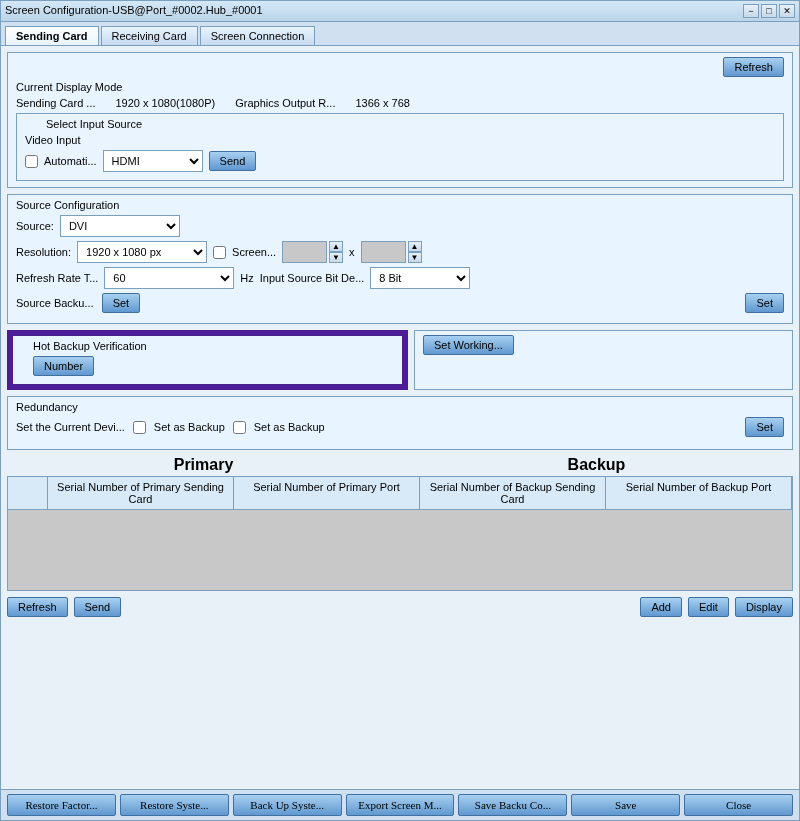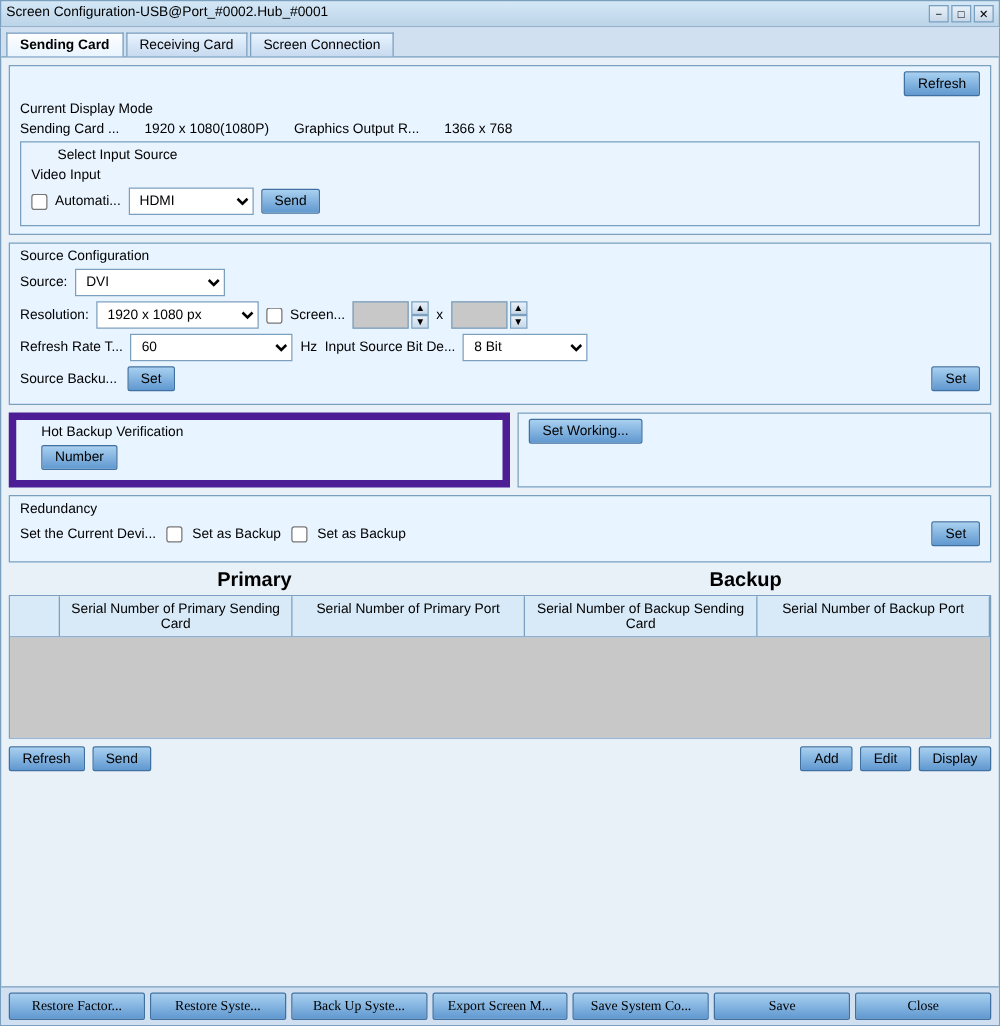--- a/index.html
+++ b/index.html
@@ -439,18 +439,18 @@
       </div>
     </div>
 
   </div>
 
   <div class="bottom-bar">
     <button class="bottom-btn">Restore Factor...</button>
     <button class="bottom-btn">Restore Syste...</button>
     <button class="bottom-btn">Back Up Syste...</button>
     <button class="bottom-btn">Export Screen M...</button>
-    <button class="bottom-btn">Save System Co...</button>
+    <button class="bottom-btn">Save Backu Co...</button>
     <button class="bottom-btn">Save</button>
     <button class="bottom-btn">Close</button>
   </div>
 
 </div>
 
 </body></html>

